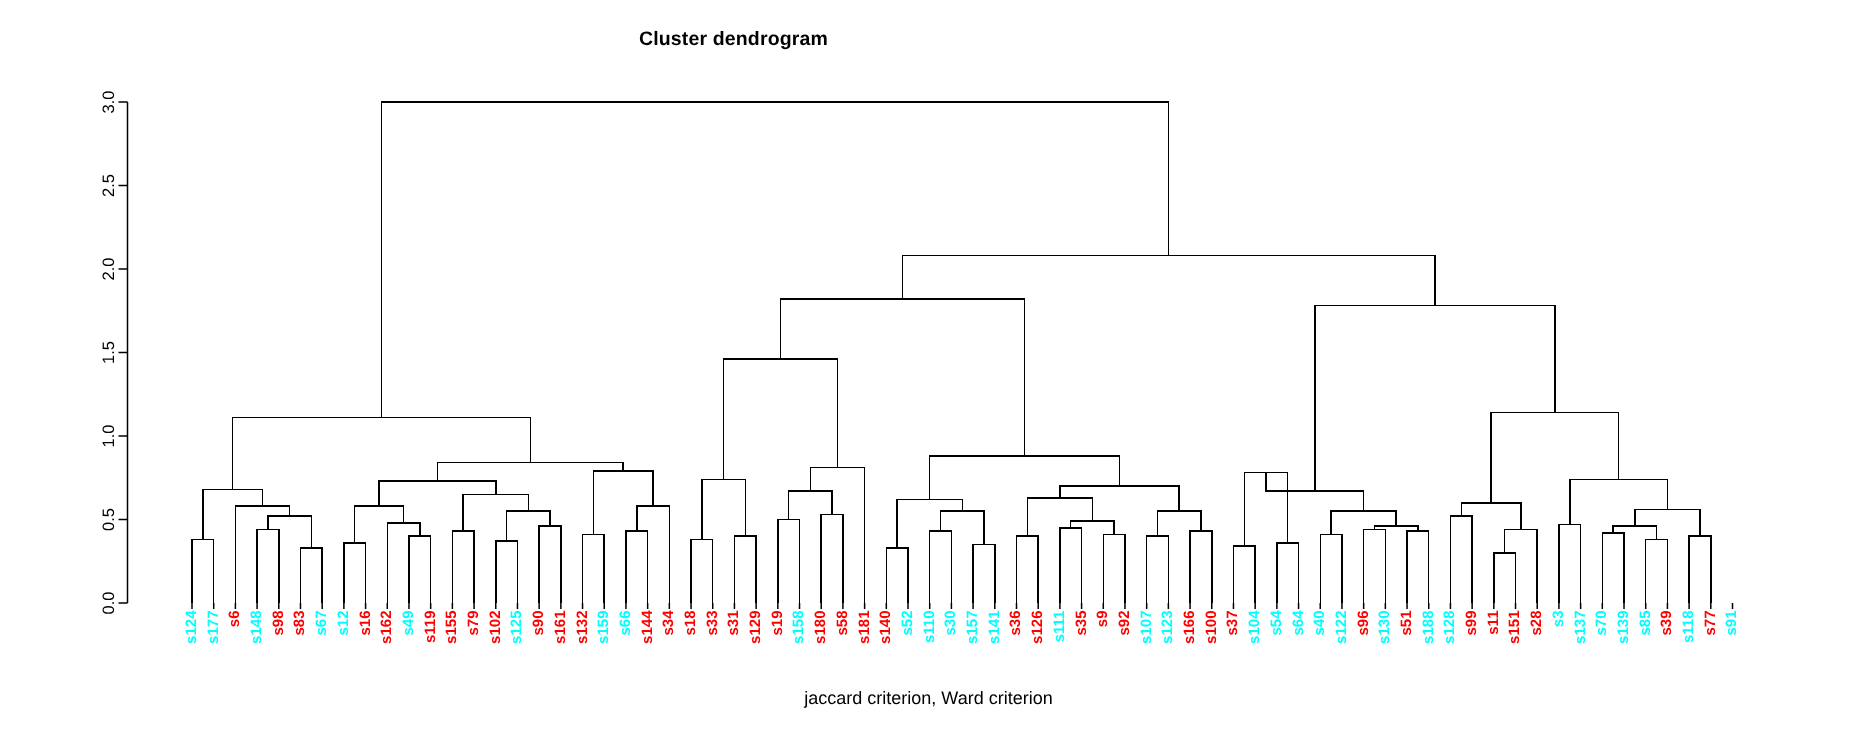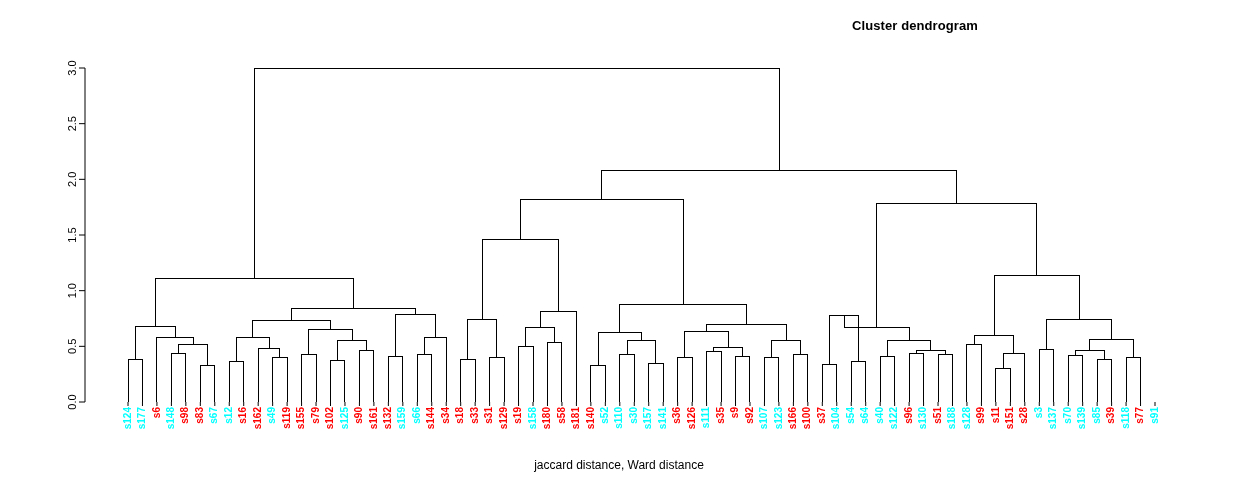--- a/index.html
+++ b/index.html
@@ -1,19 +1,19 @@
 <!DOCTYPE html>
 <html><head>
 <meta charset="utf-8">
 <style>
   html,body{margin:0;padding:0;background:#ffffff;}
   body{width:1238px;height:500px;overflow:hidden;
        font-family:"Liberation Sans", sans-serif;color:#000;}
   #root{position:relative;width:1238px;height:500px;}
-  #title{position:absolute;left:0;top:18px;width:978px;text-align:right;
+  #title{position:absolute;left:0;top:18px;width:978px;text-align:center;
          font-size:13px;font-weight:bold;letter-spacing:.1px;}
   #xlabel{position:absolute;left:0;top:458px;width:1238px;text-align:center;
           font-size:12px;}
   #plot{position:absolute;left:0;top:0;width:1238px;height:500px;}
   svg{display:block;}
   .tick-lab{font-family:"Liberation Sans",sans-serif;font-size:11px;fill:#000;}
   .leaf-lab{font-family:"Liberation Sans",sans-serif;font-size:10px;font-weight:bold;}
 </style>
 </head>
 <body>
@@ -255,15 +255,15 @@
           <line x1="1126.0704225352113" y1="402" x2="1126.0704225352113" y2="406" stroke="#000" stroke-width="1"></line>
           <text x="1126.0704225352113" y="407" class="leaf-lab" fill="#00FFFF" text-anchor="end" dominant-baseline="middle" transform="rotate(-90 1126.0704225352113 407)">s118</text>
           <line x1="1140.5352112676055" y1="402" x2="1140.5352112676055" y2="406" stroke="#000" stroke-width="1"></line>
           <text x="1140.5352112676055" y="407" class="leaf-lab" fill="#FF0000" text-anchor="end" dominant-baseline="middle" transform="rotate(-90 1140.5352112676055 407)">s77</text>
           <line x1="1155" y1="402" x2="1155" y2="406" stroke="#000" stroke-width="1"></line>
           <text x="1155" y="407" class="leaf-lab" fill="#00FFFF" text-anchor="end" dominant-baseline="middle" transform="rotate(-90 1155 407)">s91</text>
         </g>
       </svg>
   </div>
 
-  <div id="xlabel">jaccard distance, Ward distance</div>
+  <div id="xlabel">jaccard criterion, Ward criterion</div>
 
 </div>
 
 </body></html>

